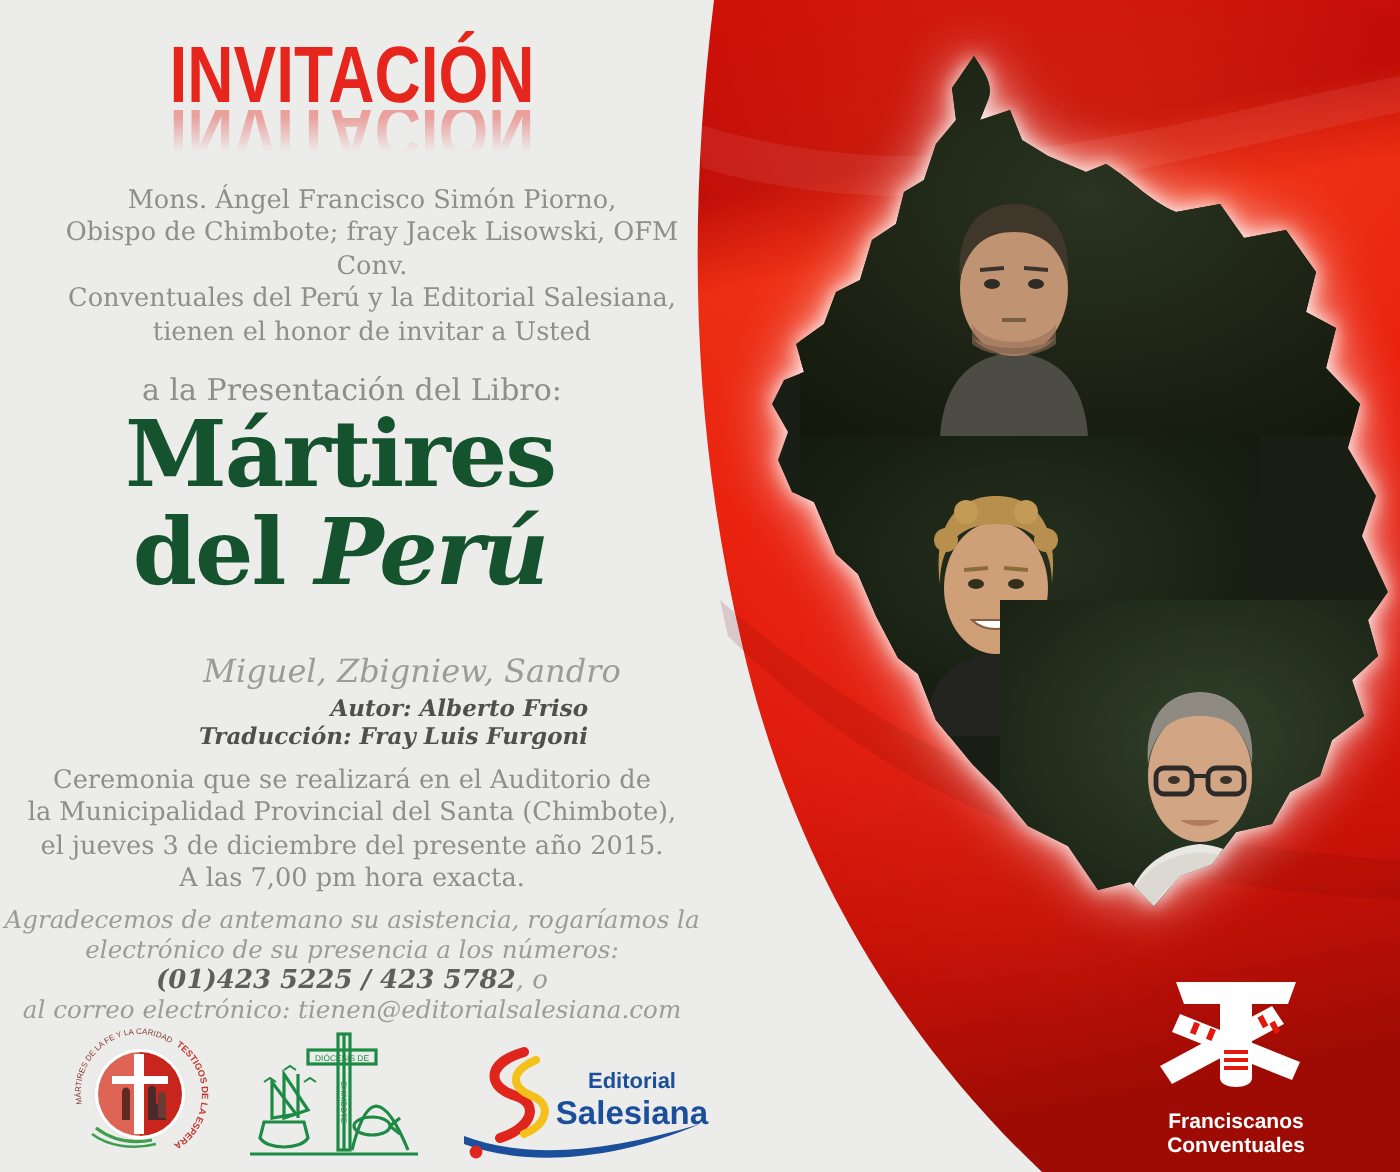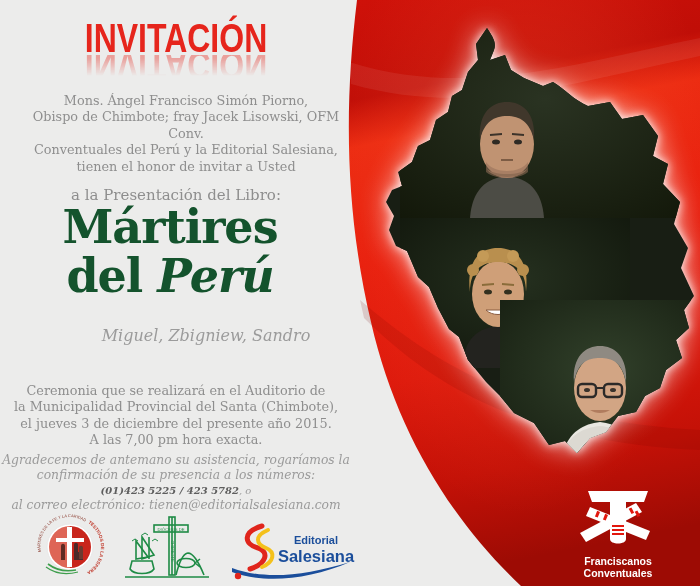--- a/index.html
+++ b/index.html
@@ -37,21 +37,21 @@
     color:#9b9b9b; font-style:italic; font-size:16px; }
   .credits{ position:absolute; top:347px; left:0; width:294px; text-align:right;
     color:#4f4f4f; font-style:italic; font-weight:bold; font-size:11.5px; line-height:14px; }
   .credits span{ display:block; }
   .ceremony{ position:absolute; top:383px; left:0; width:352px; text-align:center;
     color:#8e8e8e; font-size:12.8px; line-height:16.4px; }
   .ceremony span{ display:block; }
   .rsvp{ position:absolute; top:453px; left:0; width:352px; text-align:center;
     color:#9b9b9b; font-style:italic; font-size:12.3px; line-height:15px; }
   .rsvp .line{ display:block; }
-  .rsvp .phones{ color:#5e5e5e; font-weight:bold; font-size:10px; }
+  .rsvp .phones{ color:#5e5e5e; font-weight:bold; font-size:13px; }
   .rsvp .phones .suffix{ font-weight:normal; color:#9b9b9b; }
   
   .logo{ position:absolute; }
   .logo-martires{ left:34px; top:512px; }
   .logo-diocesis{ left:120px; top:511px; }
   .logo-salesiana{ left:224px; top:522px; }
   .franciscanos{ position:absolute; left:566px; top:487px; width:104px; text-align:center; }
   .franciscanos .fr-text{ font-family:"Liberation Sans", sans-serif; font-weight:bold;
     color:#ffffff; font-size:10.5px; line-height:12px;text-align:center; }
 </style>
@@ -177,31 +177,35 @@
 
     <p class="intro">a la Presentación del Libro:</p>
 
     <div class="booktitle">
       <span>Mártires</span><br>
       <span><span>del </span><em>Perú</em></span>
     </div>
 
     <p class="subtitle">Miguel, Zbigniew, Sandro</p>
 
+    <div class="credits">
+      <span>Autor: Alberto Friso</span>
+      <span>Traducción: Fray Luis Furgoni</span>
+    </div>
 
     <p class="ceremony">
       <span>Ceremonia que se realizará en el Auditorio de</span>
       <span>la Municipalidad Provincial del Santa (Chimbote),</span>
       <span>el jueves 3 de diciembre del presente año 2015.</span>
       <span>A las 7,00 pm hora exacta.</span>
     </p>
 
     <div class="rsvp">
       <span class="line">Agradecemos de antemano su asistencia, rogaríamos la</span>
-      <span class="line">confirmación de su presencia a los números:</span>
+      <span class="line">electrónico de su presencia a los números:</span>
       <span class="line phones"><span>(01)423 5225 / 423 5782</span><span class="suffix">, o</span></span>
       <span class="line"><span>al correo electrónico: </span><span>tienen@editorialsalesiana.com</span></span>
     </div>
   </div>
 
   <svg class="logo logo-martires" width="72" height="72" viewBox="0 0 72 72">
     <defs>
       <path id="arcTop" d="M7,40 A29,29 0 0 1 50,9"></path>
       <path id="arcRight" d="M54,11 A29,29 0 0 1 53,60"></path>
     </defs>

